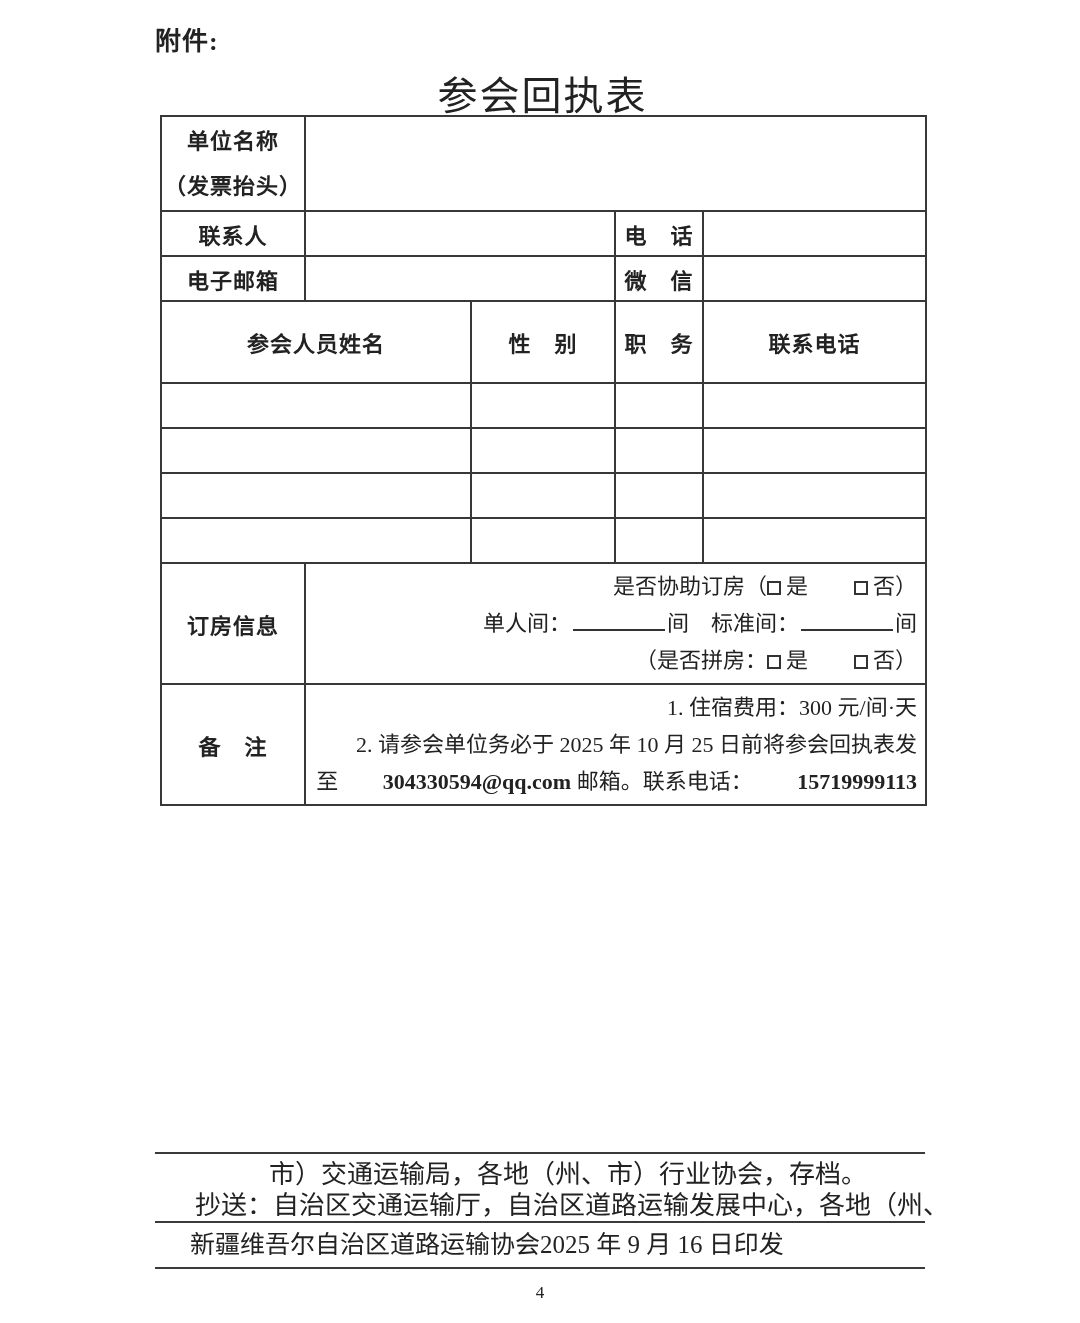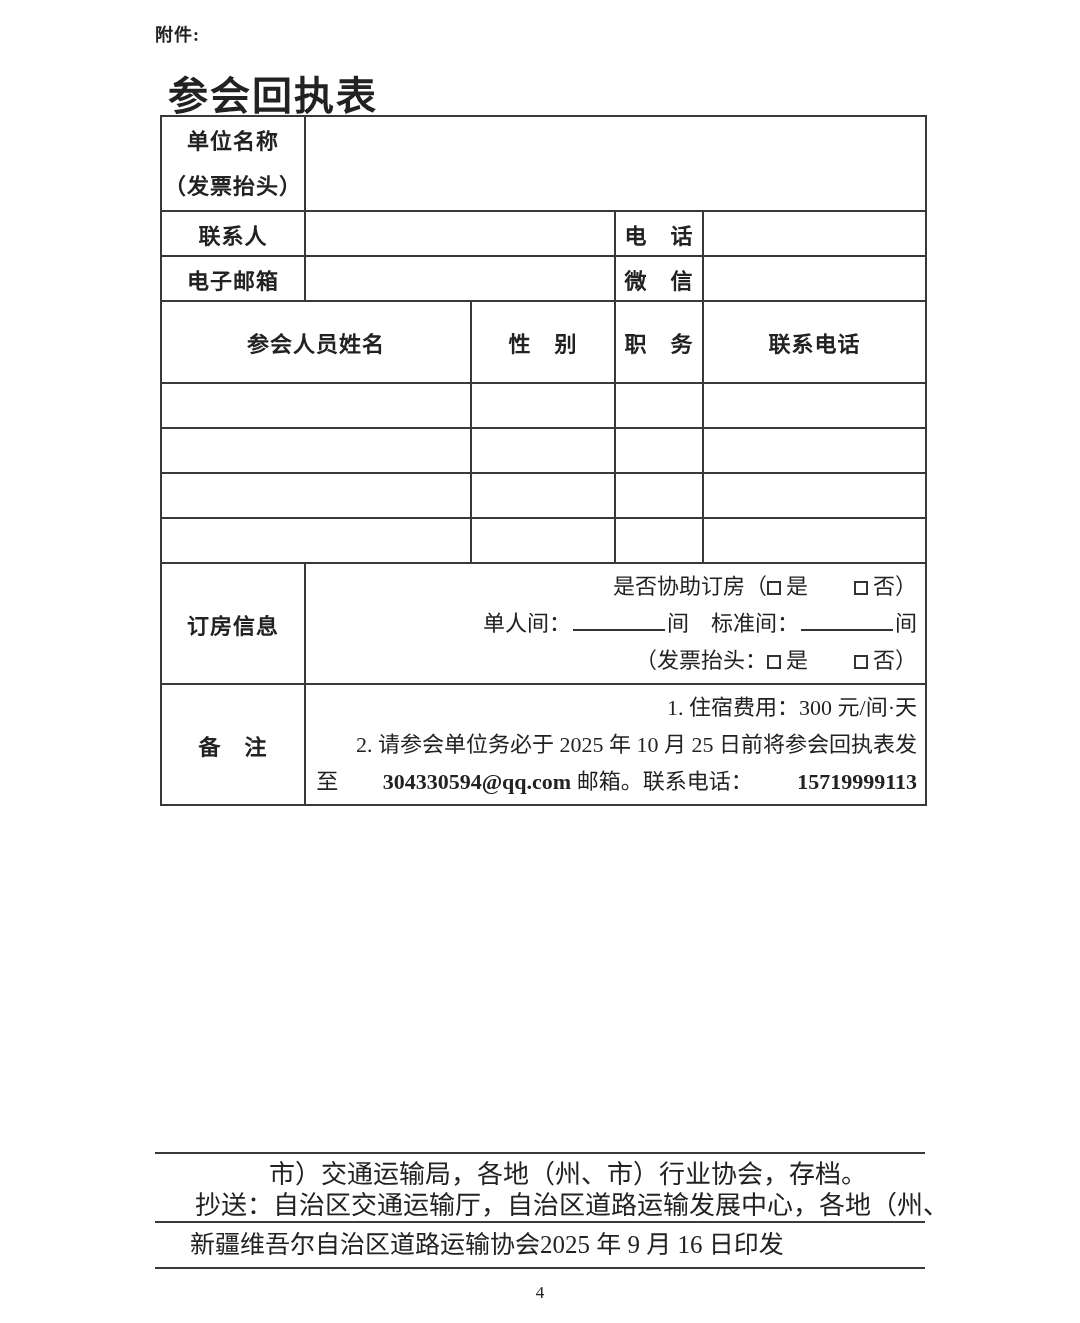--- a/index.html
+++ b/index.html
@@ -5,25 +5,25 @@
   * { margin: 0; padding: 0; box-sizing: border-box; }
   html, body { background: #ffffff; }
   body {
     width: 1080px; height: 1323px;
     position: relative;
     font-family: "Liberation Serif", "DejaVu Serif", serif;
     color: #222222;
   }
   .attachment {
     position: absolute; left: 155px; top: 20px;
-    font-size: 18px; font-weight: bold; letter-spacing: 1px;
+    font-size: 26px; font-weight: bold; letter-spacing: 1px;
   }
   .doc-title {
-    position: absolute; left: 168px; top: 64px; width: 765px;
-    font-size: 40px; font-weight: bold;
+    position: absolute; left: 160px; top: 64px; width: 765px;
+    text-align: center; font-size: 40px; font-weight: normal;
     letter-spacing: 2px; white-space: nowrap;
   }
   table.form {
     position: absolute; left: 160px; top: 115px; width: 765px;
     border-collapse: collapse; table-layout: fixed;
   }
   table.form td {
     border: 2px solid #383838;
     vertical-align: middle;
     font-size: 22px;
@@ -153,21 +153,21 @@
   <tr class="h112">
     <td class="lbl">订房信息</td>
     <td colspan="4" class="content">
       <div class="line booking-line1">
         <span>是否协助订房（</span><span class="cb"></span><span>是</span><span class="cb gap"></span><span>否</span><span>）</span>
       </div>
       <div class="line booking-line1">
         <span>单人间：</span><span class="blank"></span><span>间　标准间：</span><span class="blank"></span><span>间</span>
       </div>
       <div class="line">
-        <span>（发票抬头：</span><span class="cb"></span><span>是</span><span class="cb gap"></span><span>否</span><span>）</span>
+        <span>（是否拼房：</span><span class="cb"></span><span>是</span><span class="cb gap"></span><span>否</span><span>）</span>
       </div>
     </td>
   </tr>
 
   <tr class="h110">
     <td class="lbl">备　注</td>
     <td colspan="4" class="content">
       <div class="line indent">1. 住宿费用：300 元/间·天</div>
       <div class="line indent">2. 请参会单位务必于 2025 年 10 月 25 日前将参会回执表发</div>
       <div class="line">

